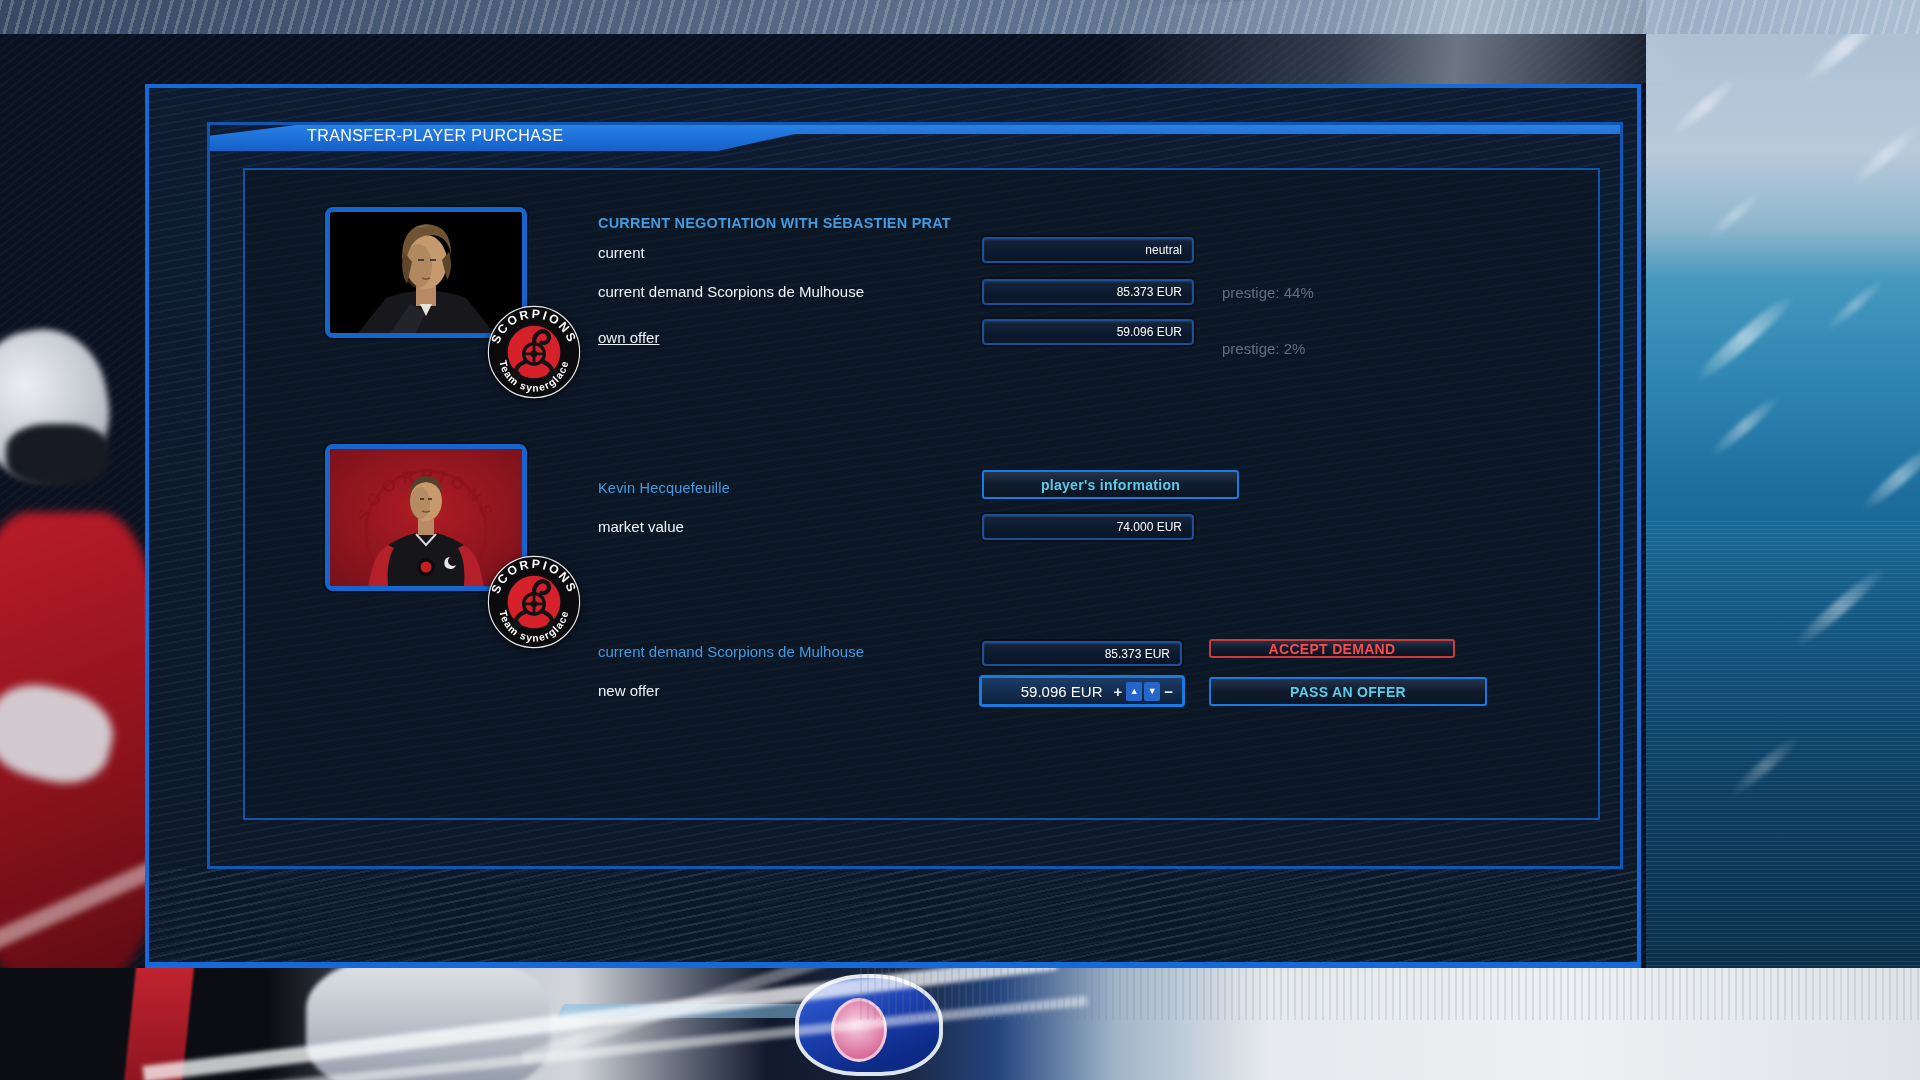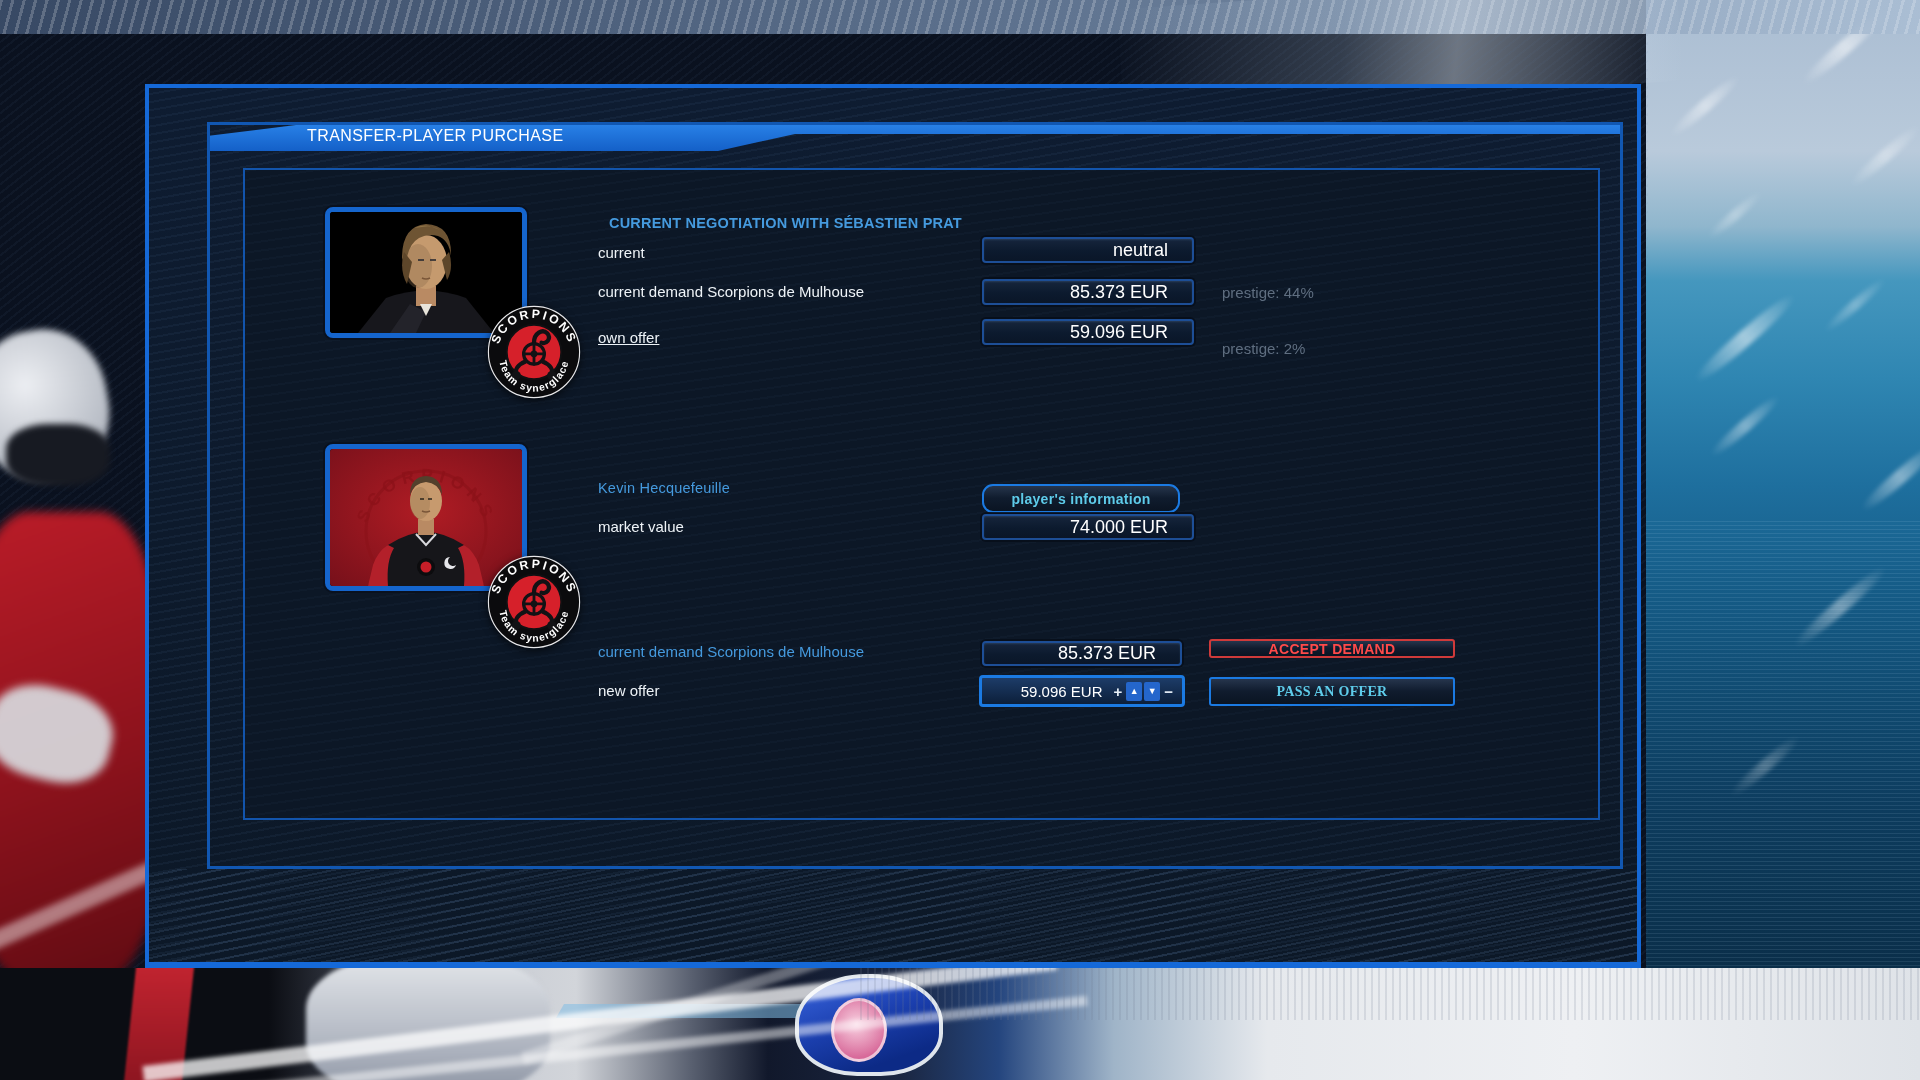--- a/index.html
+++ b/index.html
@@ -87,22 +87,22 @@
 
   .lbl{position:absolute;height:18px;line-height:18px;font-size:15px;color:#eef3f7;white-space:nowrap;}
   .lbl-blue{color:#459ade;font-weight:bold;}
   .muted{position:absolute;height:18px;line-height:18px;font-size:15px;color:#5f6e80;white-space:nowrap;}
   .heading{position:absolute;height:18px;line-height:18px;font-size:14.5px;font-weight:bold;
     color:#459ade;letter-spacing:.2px;white-space:nowrap;}
 
   .field{position:absolute;border:2px solid #1d4e96;border-radius:4px;
     background:linear-gradient(180deg,#16253c,#0c1a2e 55%,#0a1628);
     box-shadow:inset 0 1px 2px rgba(120,170,230,.18),0 0 0 2px rgba(7,14,26,.85);
-    color:#ffffff;font-size:18px;display:flex;align-items:center;justify-content:flex-end;
-    padding:0 24px;}
+    color:#ffffff;font-size:12px;display:flex;align-items:center;justify-content:flex-end;
+    padding:0 10px;}
 
   .btn{position:absolute;border:2px solid #1b7ae2;border-radius:3px;cursor:pointer;
     background:linear-gradient(180deg,#26354c 0%,#101c2e 48%,#0a1422 100%);
     color:#5ecbe9;font-weight:bold;font-size:14px;letter-spacing:.3px;
     display:flex;align-items:center;justify-content:center;white-space:nowrap;}
   .btn-danger{border-color:#cf3a3a;color:#ff4a4a;}
   .btn-cancel{border-width:3px;font-size:15px;}
 
   .spinner{position:absolute;border:3px solid #1b7ae2;border-radius:4px;cursor:pointer;
     background:linear-gradient(180deg,#1d3c68,#0c1f3a);
@@ -210,21 +210,21 @@
         <circle cx="69" cy="75" r="5" fill="#121215"></circle>
         <text fill="#ffffff" font-family="Liberation Sans, sans-serif" font-size="13" font-weight="bold" letter-spacing="2.5" text-anchor="middle">
           <textPath href="#arcTopA" startOffset="50%">SCORPIONS</textPath>
         </text>
         <text fill="#ffffff" font-family="Liberation Sans, sans-serif" font-size="11" font-weight="bold" letter-spacing="1.2" text-anchor="middle">
           <textPath href="#arcBotA" startOffset="50%">Team synerglace</textPath>
         </text>
       </svg>
     </div>
 
-    <div class="heading" style="left:460px;top:126px;text-align:center;">CURRENT NEGOTIATION WITH SÉBASTIEN PRAT</div>
+    <div class="heading" style="left:449px;top:126px;text-align:center;">CURRENT NEGOTIATION WITH SÉBASTIEN PRAT</div>
 
     <div class="lbl" style="left:449px;top:156px;">current</div>
     <div class="field" style="left:833px;top:149px;width:212px;height:26px;">
       <span>neutral</span>
     </div>
 
     <div class="lbl" style="left:449px;top:195px;">current demand Scorpions de Mulhouse</div>
     <div class="field" style="left:833px;top:191px;width:212px;height:26px;">
       <span>85.373 EUR</span>
     </div>
@@ -289,38 +289,38 @@
         <text fill="#ffffff" font-family="Liberation Sans, sans-serif" font-size="13" font-weight="bold" letter-spacing="2.5" text-anchor="middle">
           <textPath href="#arcTopB" startOffset="50%">SCORPIONS</textPath>
         </text>
         <text fill="#ffffff" font-family="Liberation Sans, sans-serif" font-size="11" font-weight="bold" letter-spacing="1.2" text-anchor="middle">
           <textPath href="#arcBotB" startOffset="50%">Team synerglace</textPath>
         </text>
       </svg>
     </div>
 
     <div class="heading" style="left:449px;top:391px;font-weight:normal;">Kevin Hecquefeuille</div>
-    <div class="btn" style="left:833px;top:396px;width:198px;height:29px;border-radius:11px;">player's information</div>
+    <div class="btn" style="left:833px;top:382px;width:257px;height:29px;">player's information</div>
 
     <div class="lbl" style="left:449px;top:430px;">market value</div>
     <div class="field" style="left:833px;top:426px;width:212px;height:26px;">
       <span>74.000 EUR</span>
     </div>
 
     <div class="lbl lbl-blue" style="left:449px;top:555px;font-weight:normal;">current demand Scorpions de Mulhouse</div>
     <div class="field" style="left:833px;top:553px;width:200px;height:25px;">
       <span>85.373 EUR</span>
     </div>
     <div class="btn btn-danger" style="left:1060px;top:551px;width:246px;height:19px;">ACCEPT DEMAND</div>
 
     <div class="lbl" style="left:449px;top:594px;">new offer</div>
     <div class="spinner" style="left:830px;top:587px;width:206px;height:32px;">
       <span class="spin-val">59.096 EUR</span>
       <span class="spin-sign">+</span>
       <span class="spin-box">▲</span>
       <span class="spin-box">▼</span>
       <span class="spin-sign">−</span>
     </div>
-    <div class="btn" style="left:1060px;top:589px;width:246px;height:29px;font-family:Liberation Serif, serif;">PASS AN OFFER</div>
+    <div class="btn" style="left:1060px;top:589px;width:278px;height:29px;">PASS AN OFFER</div>
 
   </div>
 
 </div>
 
 </body></html>

